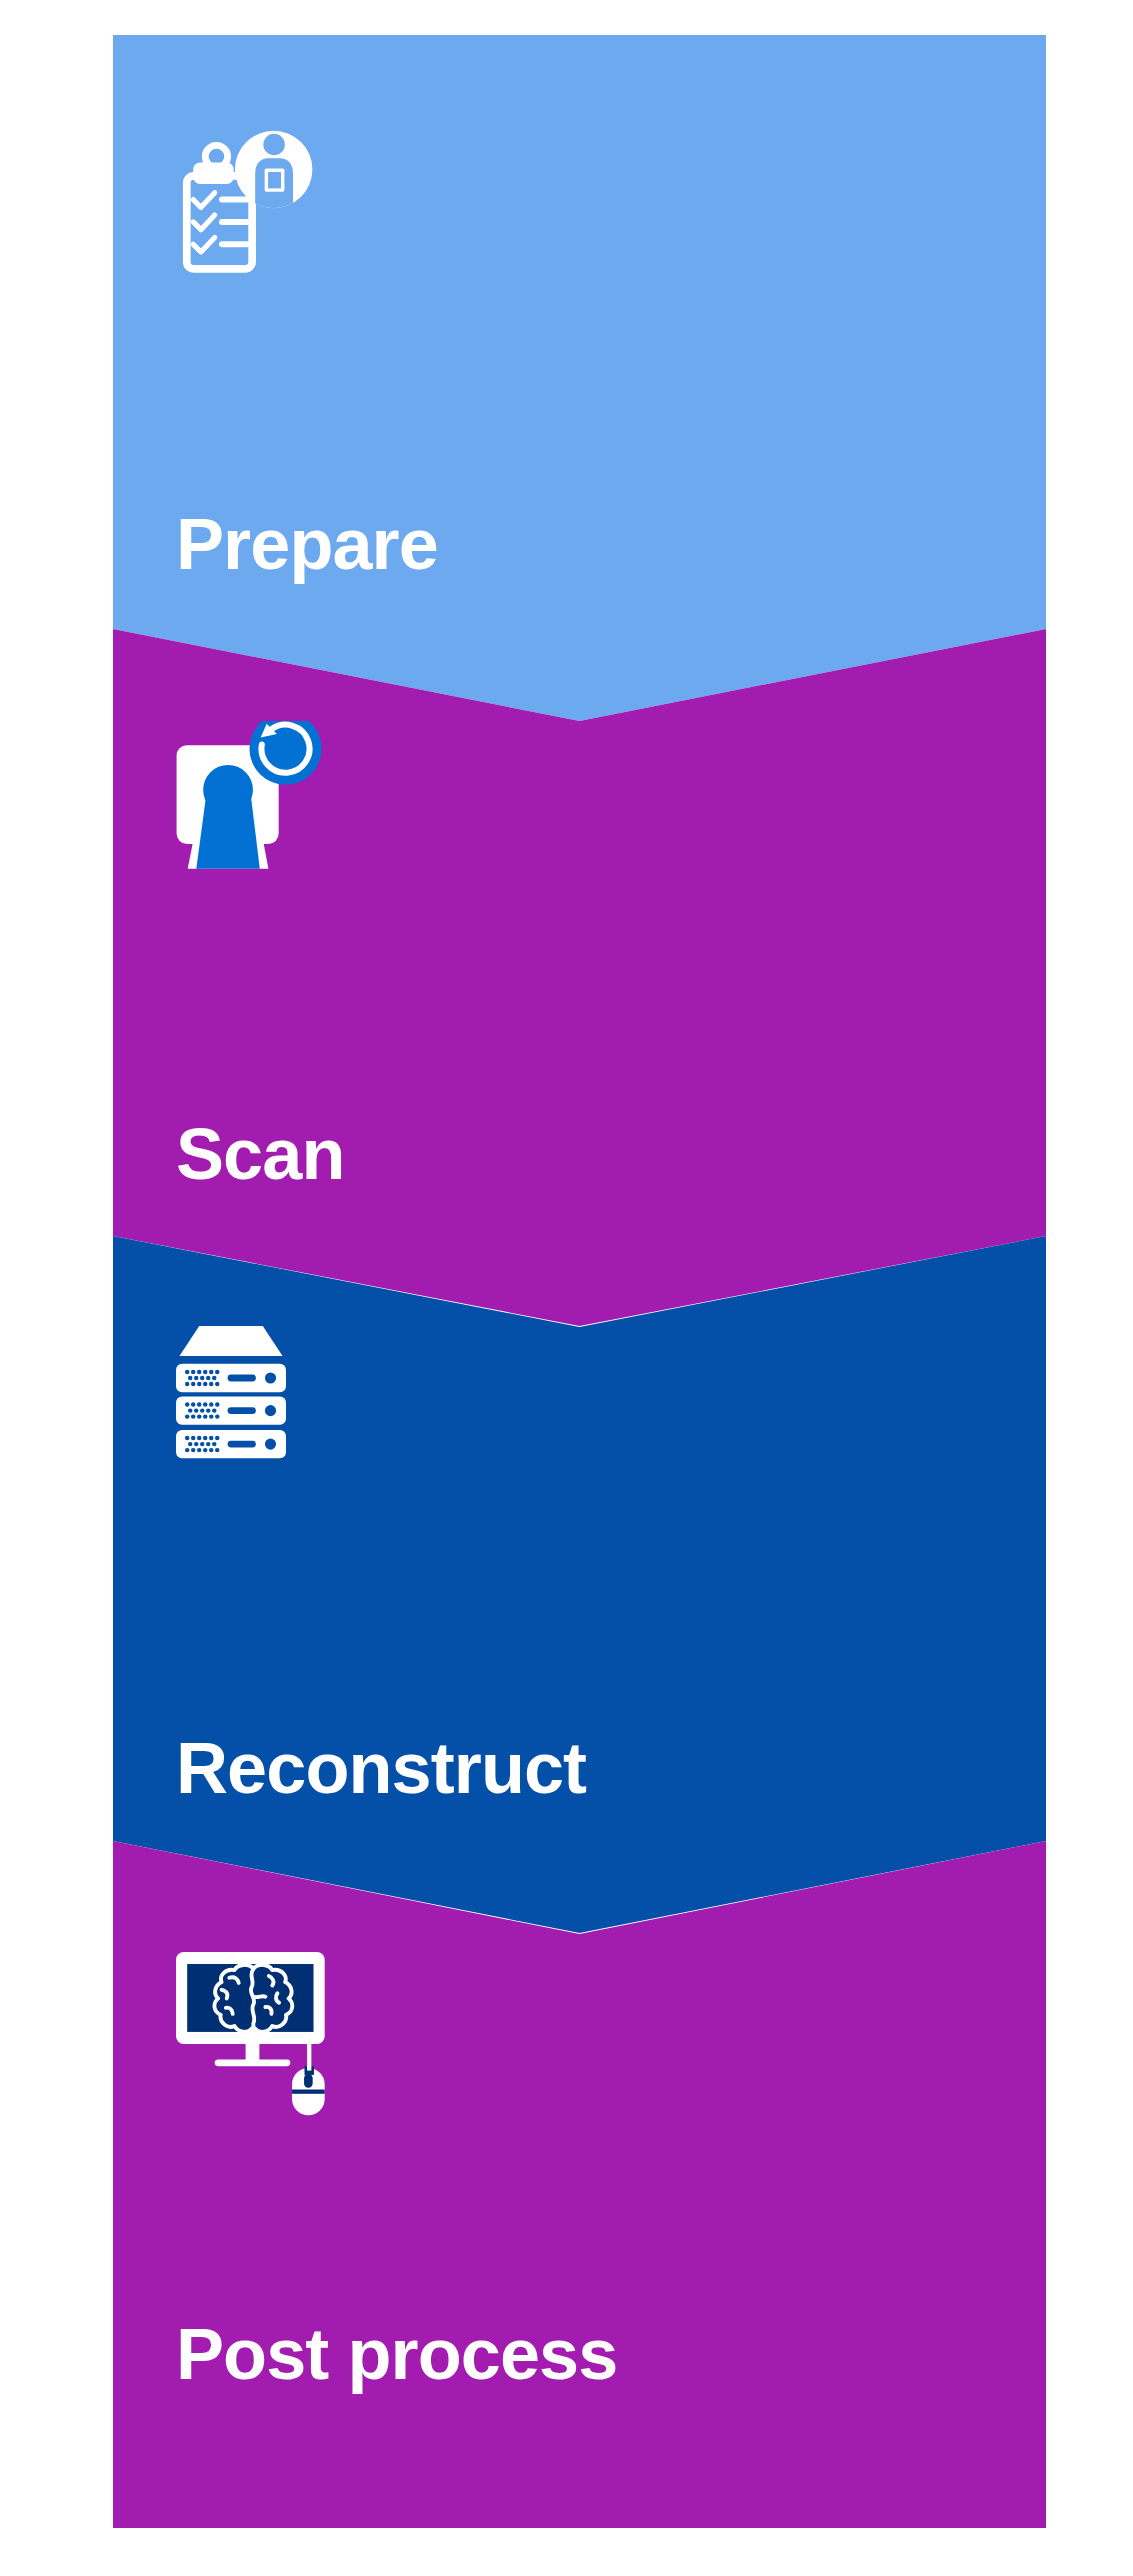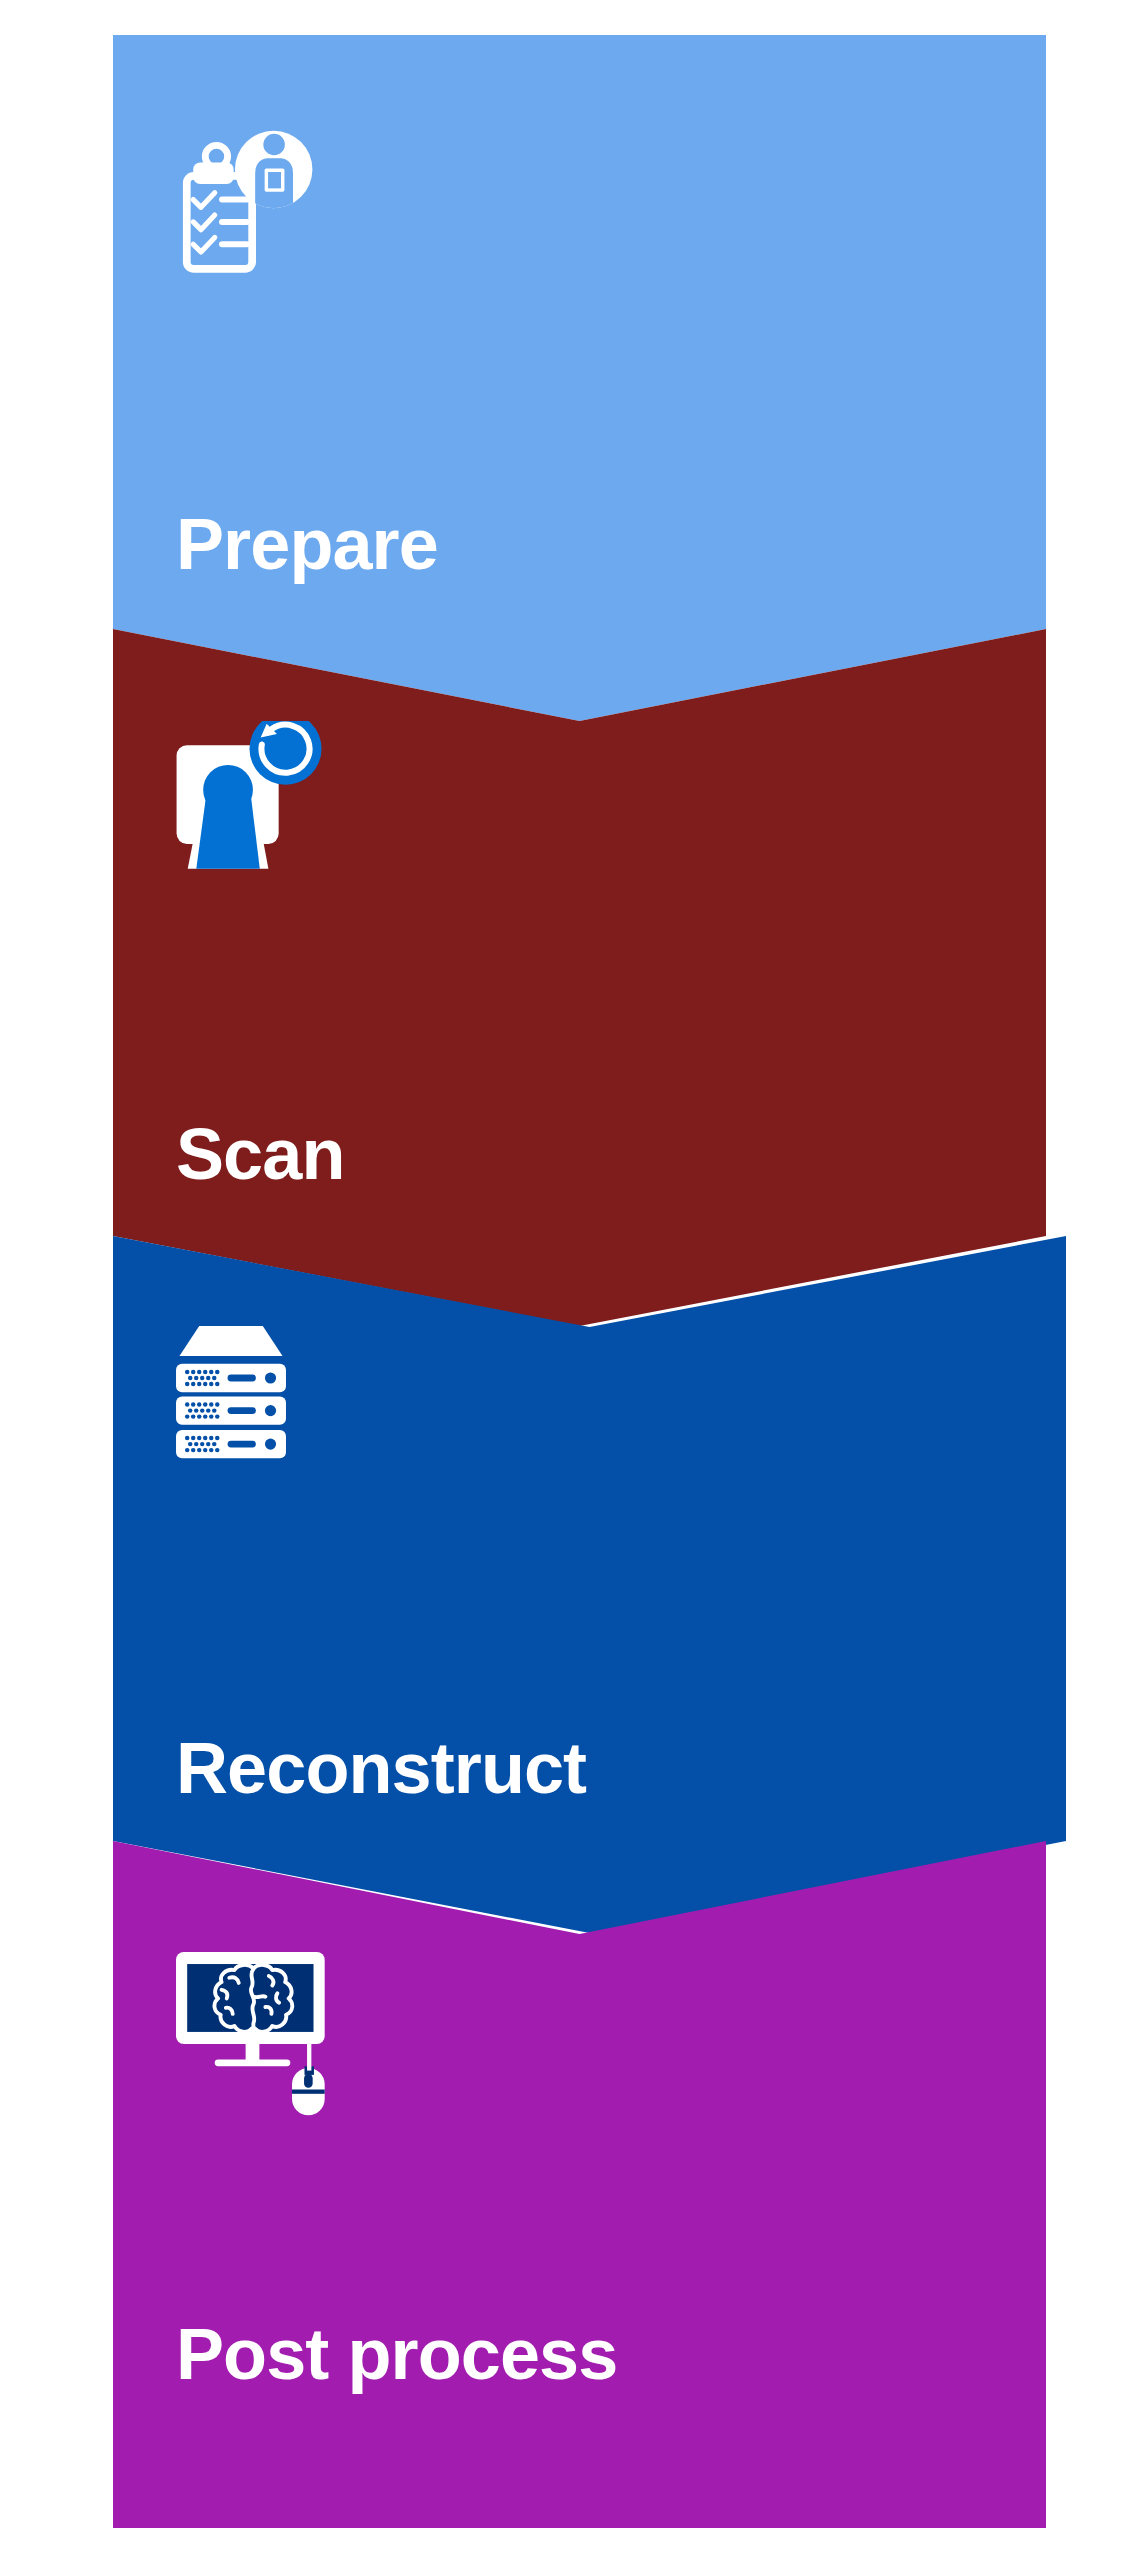--- a/index.html
+++ b/index.html
@@ -11,21 +11,21 @@
     overflow:hidden;
   }
   .panel {
     position:absolute; left:113px; top:35px;
     width:933px; height:2493px;
   }
   .section { position:absolute; left:0; width:100%; }
   
   .s1 { top:0;      height:686px; clip-path:polygon(0 0, 100% 0, 100% 594px, 50% 686px, 0 594px); }
   .s2 { top:594px;  height:697px; clip-path:polygon(0 0, 50% 92px, 100% 0, 100% 607px, 50% 697px, 0 607px); }
-  .s3 { top:1201px; height:697px; clip-path:polygon(0 0, 50% 91px, 100% 0, 100% 605px, 50% 697px, 0 605px);padding-left:20px; }
+  .s3 { top:1201px; height:697px; clip-path:polygon(0 0, 50% 91px, 100% 0, 100% 605px, 50% 697px, 0 605px); }
   .s4 { top:1806px; height:687px; clip-path:polygon(0 0, 50% 93px, 100% 0, 100% 100%, 0 100%); }
   .caption {
     position:absolute; left:63px;
     font-size:72px; font-weight:bold; line-height:1;
     letter-spacing:-0.9px; color:#ffffff; white-space:nowrap;
   }
   .s1 .caption { top:473px; }
   .s2 .caption { top:489px; }
   .s3 .caption { top:496px; }
   .s4 .caption { top:477px; }
@@ -61,21 +61,21 @@
       <g clip-path="url(#pcirc)">
         <circle cx="114" cy="18" r="12.5" fill="var(--sec)"></circle>
         <path d="M92 92 L92 52 Q92 36 106 34 L122 34 Q136 36 136 52 L136 92 Z" fill="var(--sec)"></path>
         <rect x="103" y="46" width="23" height="27" rx="2" fill="#fff"></rect>
         <rect x="107" y="50" width="15" height="19" fill="var(--sec)"></rect>
       </g>
     </svg>
     <div class="caption">Prepare</div>
   </div>
 
-  <div class="section s2" style="background: #7f1d1d; --sec: #0271D3;">
+  <div class="section s2" style="background: #a21caf; --sec: #0271D3;">
     <svg class="icon icon-scan" width="163" height="148" viewBox="0 0 190 172">
 
       <rect x="3" y="28" width="119" height="115" rx="12" fill="#fff"></rect>
 
       <polygon points="33,86 94,86 110,172 16,172" fill="#fff"></polygon>
 
       <circle cx="63" cy="80" r="29" fill="var(--sec)"></circle>
       <polygon points="37,90 90,90 100,172 26,172" fill="var(--sec)"></polygon>
 
       <circle cx="130" cy="32" r="42" fill="var(--sec)"></circle>

